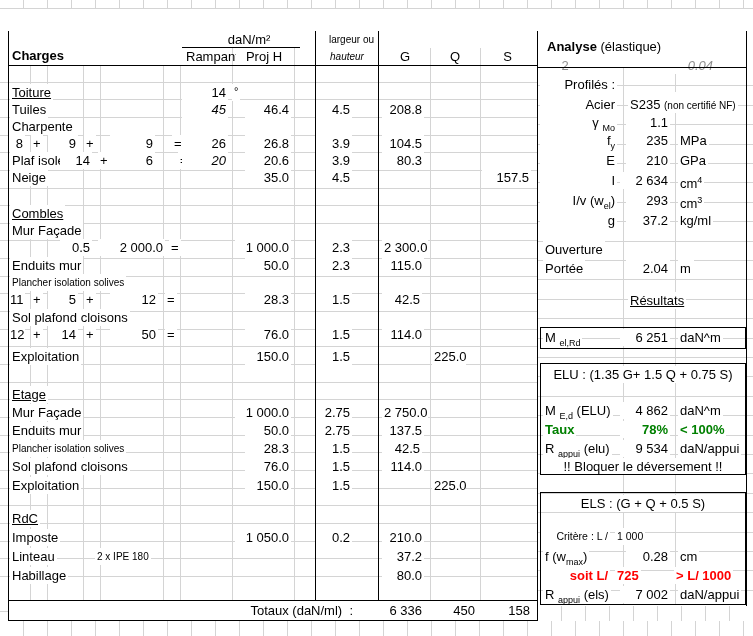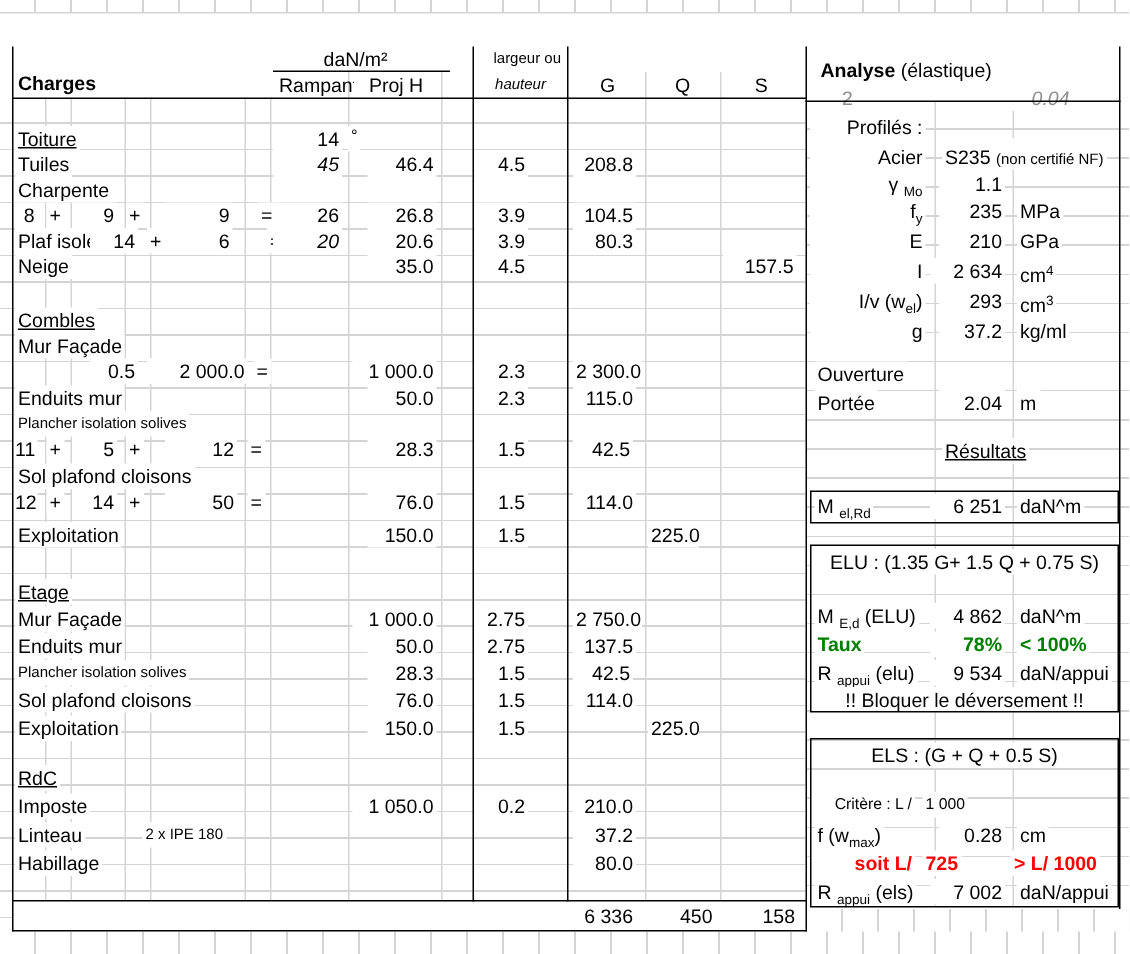--- a/index.html
+++ b/index.html
@@ -53,21 +53,21 @@
   <div class="vline" style="left:294px;top:48px;height:552px;"></div>
   <div class="vline" style="left:430px;top:48px;height:552px;"></div>
   <div class="vline" style="left:480px;top:48px;height:552px;"></div>
   <div class="vline" style="left:623px;top:67px;height:538px;"></div>
   <div class="vline" style="left:675px;top:67px;height:538px;"></div>
 
 
   <div id="left-rows">
       <div class="row" style="top: 31px;">
         <span class="cell bold" style="left: 10px; text-align: left;"><span>Charges</span></span>
-        <span class="cell" style="left: 178px; width: 118px; text-align: center;"><span>daN/m²</span></span>
+        <span class="cell" style="left: 190px; width: 118px; text-align: center;"><span>daN/m²</span></span>
         <span class="cell small" style="left: 318px; width: 58px; text-align: right;"><span>largeur ou</span></span>
       </div>
       <div class="row" style="top: 48px;">
         <span class="cell" style="left: 184px; width: 46px; text-align: center;"><span>Rampant</span></span>
         <span class="cell" style="left: 236px; width: 56px; text-align: center;"><span>Proj H</span></span>
         <span class="cell small" style="left: 318px; width: 58px; text-align: center; font-style: italic;"><span>hauteur</span></span>
         <span class="cell" style="left: 385px; width: 40px; text-align: center;"><span>G</span></span>
         <span class="cell" style="left: 435px; width: 40px; text-align: center;"><span>Q</span></span>
         <span class="cell" style="left: 485px; width: 45px; text-align: center;"><span>S</span></span>
       </div>
@@ -215,20 +215,21 @@
       <div class="row" style="top: 548px;">
         <span class="cell" style="left: 10px; text-align: left;"><span>Linteau</span></span>
         <span class="cell small" style="left: 95px; text-align: left;"><span>2 x IPE 180</span></span>
         <span class="cell" style="left: 382px; width: 42px; text-align: right;"><span>37.2</span></span>
       </div>
       <div class="row" style="top: 567px;">
         <span class="cell" style="left: 10px; text-align: left;"><span>Habillage</span></span>
         <span class="cell" style="left: 382px; width: 42px; text-align: right;"><span>80.0</span></span>
       </div>
       <div class="row" style="top: 602px;">
+        <span class="cell" style="left: 150px; width: 205px; text-align: right;"><span>Totaux (daN/ml)  :</span></span>
         <span class="cell" style="left: 382px; width: 42px; text-align: right;"><span>6 336</span></span>
         <span class="cell" style="left: 445px; width: 32px; text-align: right;"><span>450</span></span>
         <span class="cell" style="left: 484px; width: 48px; text-align: right;"><span>158</span></span>
       </div>
     </div>
   <div id="right-rows">
       <div class="row" style="top: 38px;">
         <span class="cell" style="left: 545px; text-align: left;"><span class="bold">Analyse</span><span> (élastique)</span></span>
       </div>
       <div class="row" style="top: 57px;">

